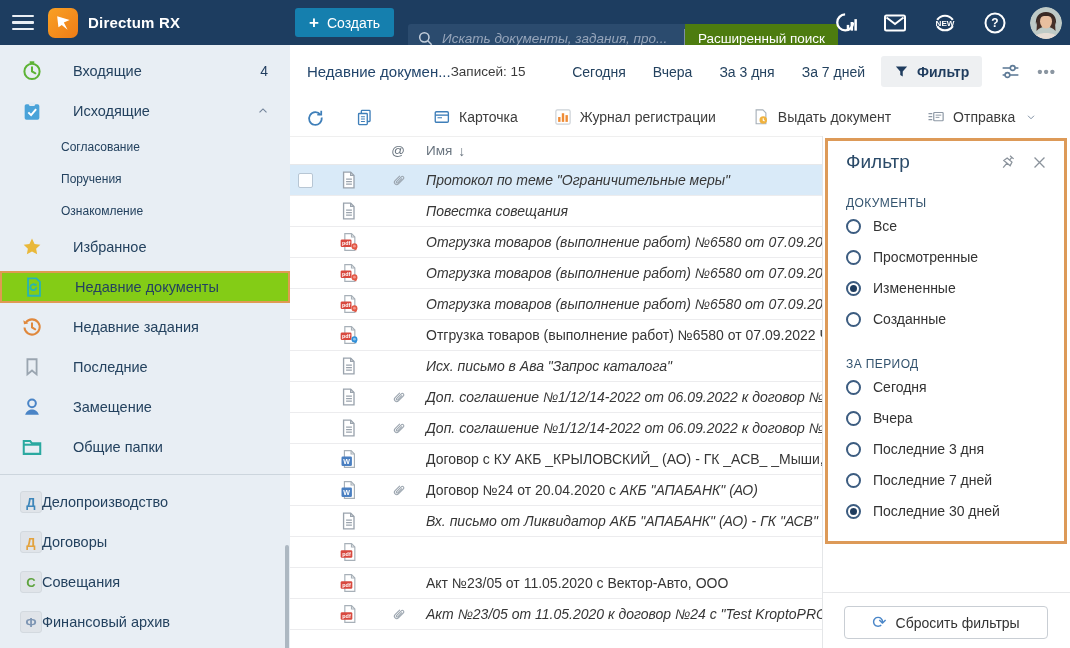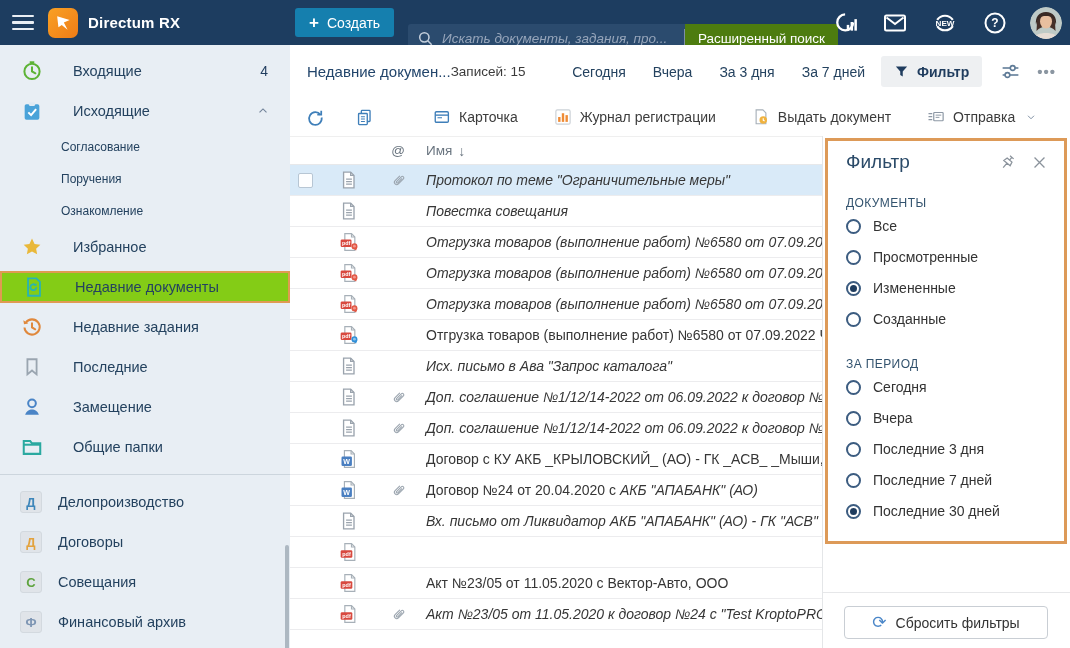--- a/index.html
+++ b/index.html
@@ -47,21 +47,21 @@
   .side-item .badge { margin-left:auto; margin-right:10px; font-size:14px; color:#1f3c5e; }
   .side-item .chev { margin-left:auto; margin-right:8px; display:flex; }
   .side-item.highlighted { height:32px; margin:4px 0; background:#84cc16; border:2px solid #e09a52; }
   .side-sub { height:32px; display:flex; align-items:center; padding-left:61px; font-size:12px;
           color:#24425f; cursor:pointer; white-space:nowrap; }
   .side-sep { height:1px; background:#ccd5dd; margin:7px 0; }
   .module { height:40px; display:flex; align-items:center; padding-left:20px; cursor:pointer;
           color:#24425f; font-size:14.5px; }
   .module .mbox { width:22px; height:22px; border-radius:3px; background:#e0e4e9; border:1px solid #d3d9df;
           display:flex; align-items:center; justify-content:center; font-size:13px; font-weight:700; flex:none; }
-  .module .lbl { margin-left:16px; white-space:nowrap; }
+  .module .lbl { white-space:nowrap; }
   .side-scroll { position:absolute; right:1px; top:500px; width:4px; height:142px; background:#adb8c2; border-radius:2px; }
 
   
   .main { flex:1; position:relative; background:#fff; min-width:0; }
   .list-header { height:53px; display:flex; align-items:center; padding:0 14px 0 17px; }
   .list-header h1 { font-size:15px; font-weight:400; color:#22456b; margin:0; white-space:nowrap; }
   .records { font-size:13.5px; color:#3a3a3a; white-space:nowrap; }
   .quick-filters { margin-left:auto; display:flex; align-items:center; gap:27px; }
   .qf { font-size:14px; color:#24425f; cursor:pointer; white-space:nowrap; }
   .filter-btn { margin-left:16px; height:31px; border:none; border-radius:3px; background:#eef0f2;

